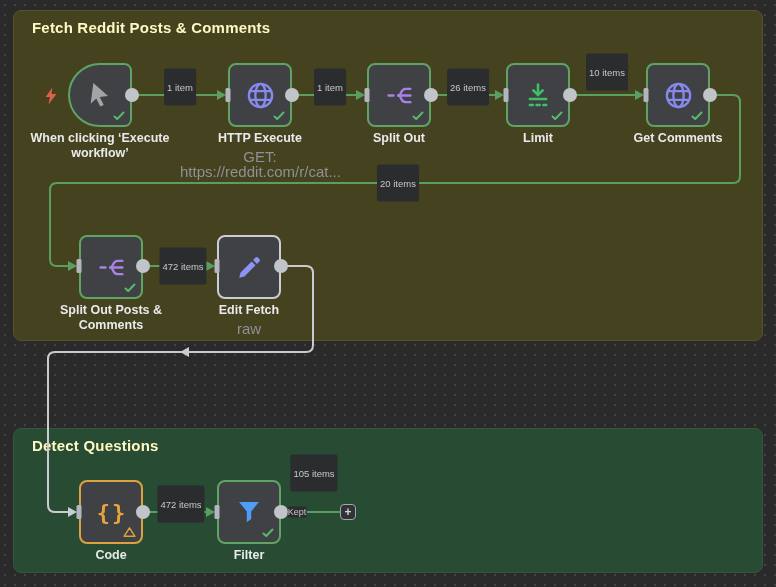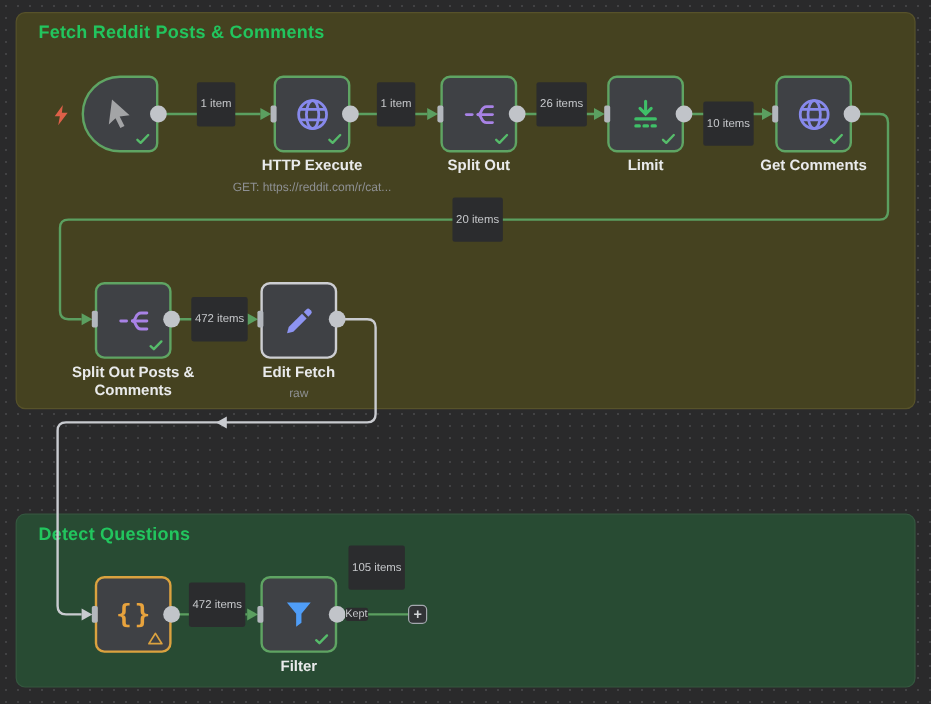--- a/index.html
+++ b/index.html
@@ -6,35 +6,35 @@
   #canvas{
     position:relative;width:776px;height:587px;overflow:hidden;
     background-color:#2a2a2b;
     background-image:radial-gradient(circle,#424244 1px,transparent 1.3px);
     background-size:10px 10px;
     font-family:"Liberation Sans","DejaVu Sans",sans-serif;
   }
   .group{position:absolute;border-radius:8px;z-index:1;box-sizing:border-box;}
   .group-fetch{left:13px;top:10px;width:750px;height:331px;background:#454220;border:1px solid #57522a;}
   .group-detect{left:13px;top:428px;width:750px;height:145px;background:#284b33;border:1px solid #34573f;}
-  .group-title{padding:8px 18px;font-size:15px;font-weight:700;color:#22c55e;letter-spacing:.2px;}
+  .group-title{padding:8px 18px;font-size:15px;font-weight:700;color:#fef9c3;letter-spacing:.2px;}
 
   svg.conn-layer{position:absolute;left:0;top:0;z-index:5;pointer-events:none;}
 
   .node{position:absolute;width:64px;height:64px;background:#3f4145;border:2px solid #5fa463;
         border-radius:8px;box-sizing:border-box;z-index:4;}
   .node.trigger{border-radius:34px 8px 8px 34px;}
   .node.selected{border-color:#cdced2;}
   .node.warning{border-color:#dba23f;}
   .node-icon{position:absolute;inset:0;display:flex;align-items:center;justify-content:center;}
   .status{position:absolute;right:5px;bottom:4px;line-height:0;}
 
   .node-label{position:absolute;transform:translateX(-50%);width:160px;text-align:center;
               font-size:12.5px;font-weight:600;color:#e9eaeb;line-height:15px;z-index:6;}
-  .node-sub{font-size:10px;font-weight:400;color:#8e9093;margin-top:3px;}
+  .node-sub{font-size:15px;font-weight:400;color:#8e9093;margin-top:3px;}
 
   .conn-label{position:absolute;transform:translate(-50%,-50%);background:#2b2c2e;color:#c6c8cb;
               font-size:9.5px;line-height:11px;padding:13px 3px;border-radius:2px;white-space:nowrap;z-index:6;}
   .kept-label{font-size:9px;padding:0 0;}
 
   .bolt{position:absolute;left:44px;top:87px;z-index:4;line-height:0;}
 
   .code-glyph{font-family:"DejaVu Sans Mono","Liberation Mono",monospace;font-size:22px;font-weight:700;
               color:#e8a33d;letter-spacing:2px;padding-left:2px;}
 
@@ -231,41 +231,43 @@
       <svg width="12" height="10" viewBox="0 0 12 10" fill="none" stroke="#56bb6a" stroke-width="2" stroke-linecap="round" stroke-linejoin="round">
           <path d="M1.5 5.5 L4.2 8 L10.5 1.5"></path>
         </svg>
     </div>
   </div>
 
   <div class="add-btn">
     <span>+</span>
   </div>
 
+  <div class="node-label" style="left:100px;top:131px;">When clicking ‘Execute workflow’</div>
 
   <div class="node-label" style="left:260px;top:131px;">
     <span>HTTP Execute</span>
     <div class="node-sub">GET: https://reddit.com/r/cat...</div>
   </div>
 
   <div class="node-label" style="left:399px;top:131px;">Split Out</div>
   <div class="node-label" style="left:538px;top:131px;">Limit</div>
   <div class="node-label" style="left:678px;top:131px;">Get Comments</div>
   <div class="node-label" style="left:111px;top:303px;">Split Out Posts &amp; Comments</div>
 
   <div class="node-label" style="left:249px;top:303px;">
     <span>Edit Fetch</span>
     <div class="node-sub">raw</div>
   </div>
 
+  <div class="node-label" style="left:111px;top:548px;">Code</div>
   <div class="node-label" style="left:249px;top:548px;">Filter</div>
 
   <div class="conn-label" style="left:180px;top:87px;">1 item</div>
   <div class="conn-label" style="left:330px;top:87px;">1 item</div>
   <div class="conn-label" style="left:468px;top:87px;">26 items</div>
-  <div class="conn-label" style="left:607px;top:103px;">10 items</div>
+  <div class="conn-label" style="left:607px;top:72px;">10 items</div>
   <div class="conn-label" style="left:398px;top:183px;">20 items</div>
   <div class="conn-label" style="left:183px;top:266px;">472 items</div>
   <div class="conn-label" style="left:181px;top:504px;">472 items</div>
   <div class="conn-label" style="left:314px;top:473px;">105 items</div>
   <div class="conn-label kept-label" style="left:297px;top:512px;">Kept</div>
 
 </div>
 
 </body></html>

